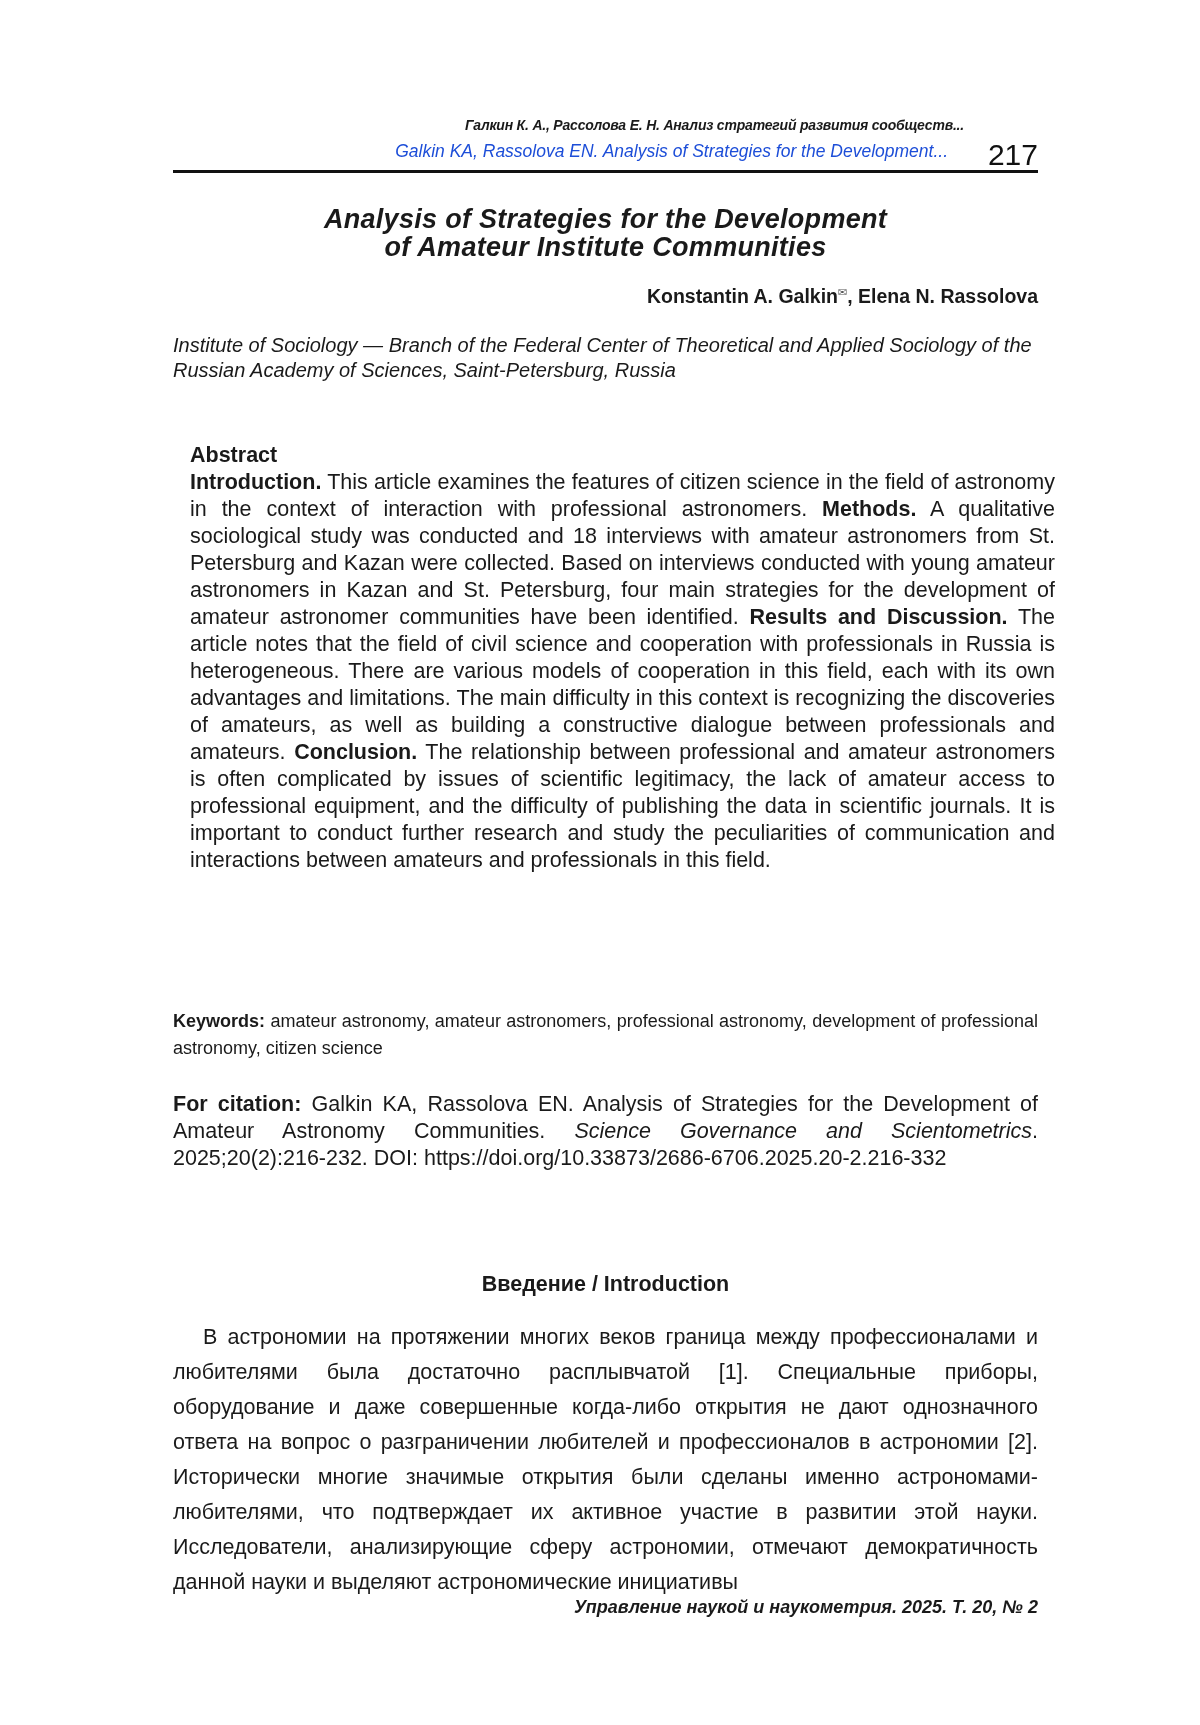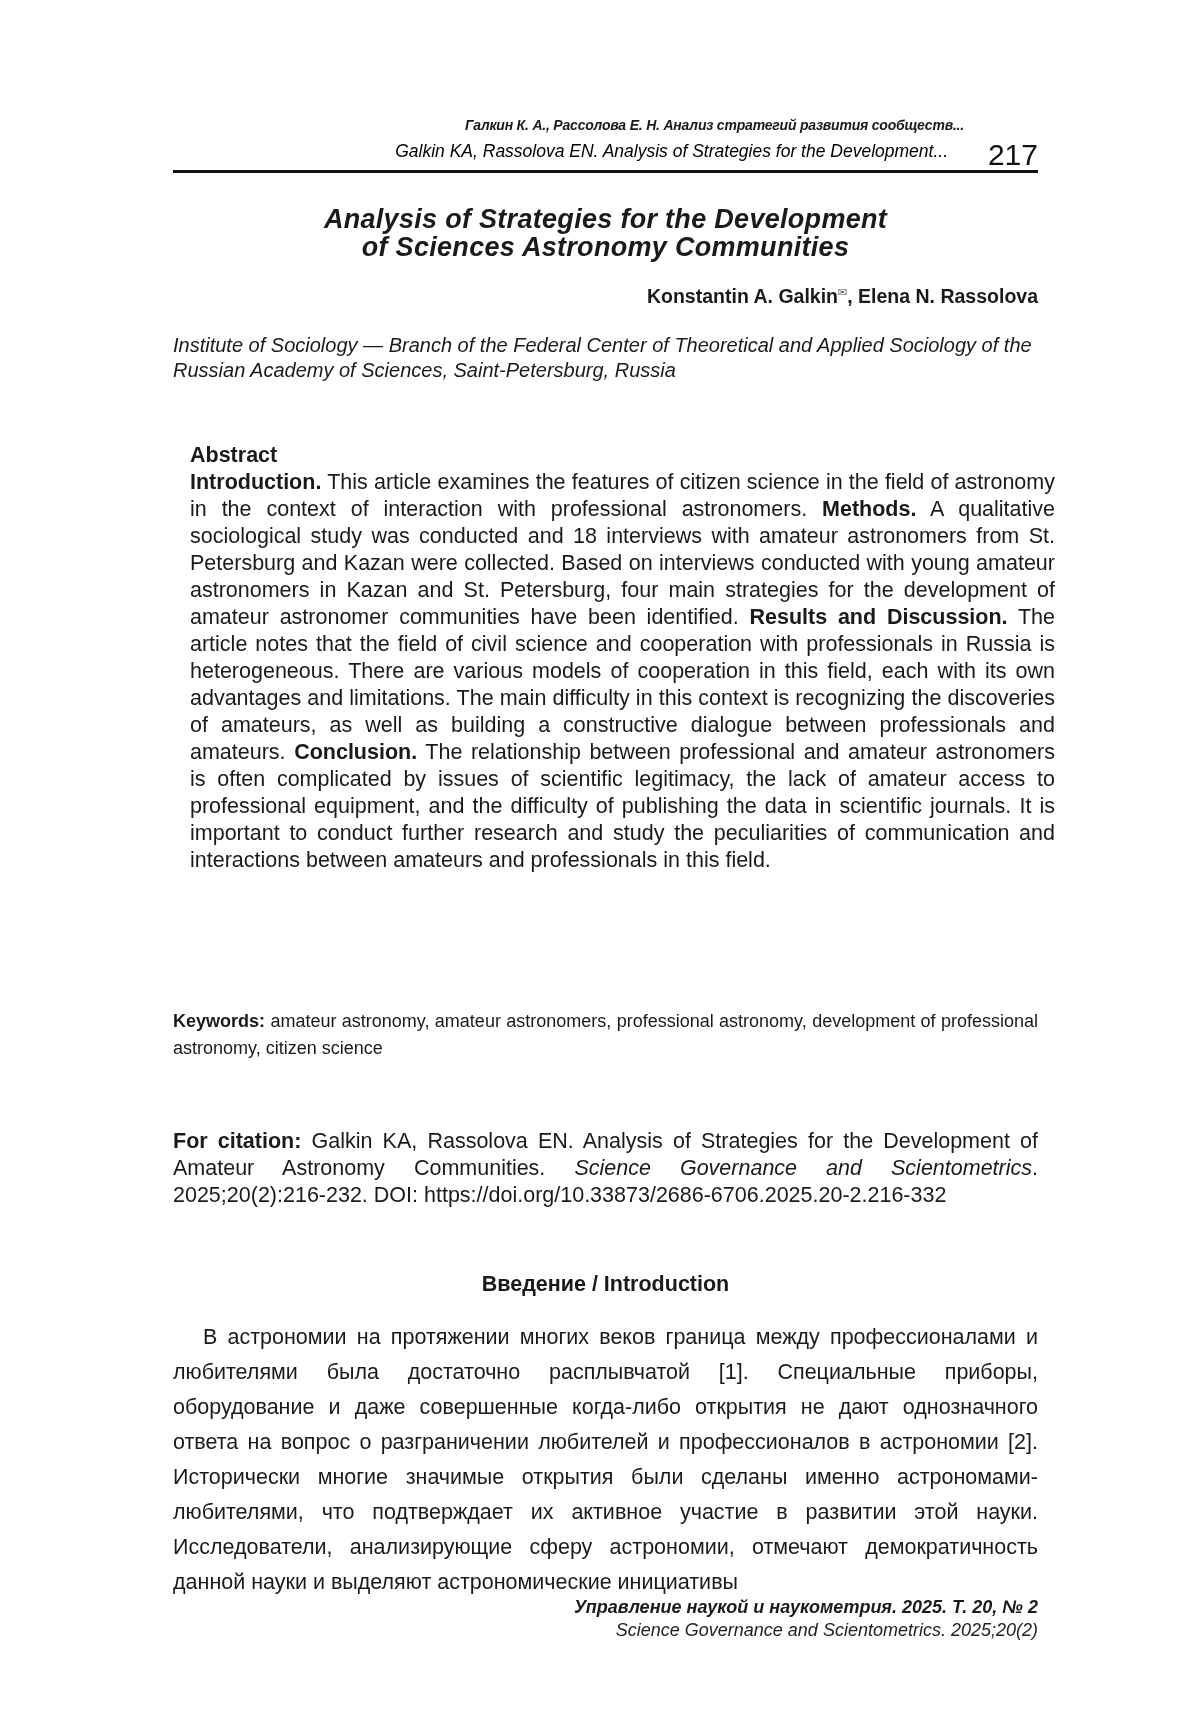--- a/index.html
+++ b/index.html
@@ -11,21 +11,21 @@
     .page { position: absolute; left: 173px; width: 865px; top: 0; }
 
     .running-head { position: absolute; top: 117px; left: 0; width: 865px; }
     .rh-ru {
       position: absolute; right: 74px; top: 0;
       font-weight: bold; font-style: italic; font-size: 14px; letter-spacing: -0.2px;
       white-space: nowrap;
     }
     .rh-en {
       position: absolute; right: 90px; top: 24px;
-      font-style: italic; font-size: 17.5px; white-space: nowrap; color: #000000;
+      font-style: italic; font-size: 17.5px; white-space: nowrap; color: #1d4ed8;
     }
     .page-num {
       position: absolute; right: 0; top: 21px;
       font-size: 30px; color: #111;
     }
     .head-rule {
       position: absolute; top: 170px; left: 0; width: 865px; height: 3px; background: #111;
     }
 
     .title {
@@ -50,21 +50,21 @@
     }
     .abstract b { font-weight: bold; }
     .abs-head { font-weight: bold; }
 
     .keywords {
       position: absolute; top: 1008px; left: 0; width: 865px;
       font-size: 18px; line-height: 27px; text-align: justify;
     }
     .citation {
       position: absolute; top: 1091px; left: 0; width: 865px;
-      font-size: 21.5px; line-height: 27px; text-align: justify; margin-top: 37px;
+      font-size: 21.5px; line-height: 27px; text-align: justify;
     }
     .citation i { font-style: italic; }
 
     .section-head {
       position: absolute; top: 1272px; left: 0; width: 865px; text-align: center;
       font-weight: bold; font-size: 21.5px;
     }
     .body-text {
       position: absolute; top: 1320px; left: 0; width: 865px;
       font-size: 21.5px; line-height: 35px; text-align: justify; text-indent: 30px;
@@ -81,21 +81,21 @@
 
   <div class="running-head">
     <div class="rh-ru">Галкин К. А., Рассолова Е. Н. Анализ стратегий развития сообществ...</div>
     <div class="rh-en">Galkin KA, Rassolova EN. Analysis of Strategies for the Development...</div>
     <div class="page-num">217</div>
   </div>
   <div class="head-rule"></div>
 
   <h1 class="title" style="margin:0;font-style:italic;">
     <span>Analysis of Strategies for the Development</span><br>
-    <span>of Sciences Astronomy Communities</span>
+    <span>of Amateur Institute Communities</span>
   </h1>
 
   <div class="authors">
     <span>Konstantin A. Galkin</span><span class="mail-sup">✉</span><span>, </span><span>Elena N. Rassolova</span>
   </div>
 
   <div class="affil">
     <div>Institute of Sociology — Branch of the Federal Center of Theoretical and Applied Sociology of the Russian Academy of Sciences, Saint-Petersburg, Russia</div>
   </div>
 
@@ -107,15 +107,14 @@
   <div class="keywords"><b>Keywords:</b><span> amateur astronomy, amateur astronomers, professional astronomy, development of professional astronomy, citizen science</span></div>
 
   <div class="citation"><b>For citation:</b><span> Galkin KA, Rassolova EN. Analysis of Strategies for the Development of Amateur Astronomy Communities. </span><i>Science Governance and Scientometrics</i><span>. 2025;20(2):216-232. DOI: https://doi.org/10.33873/2686-6706.2025.20-2.216-332</span></div>
 
   <h2 class="section-head" style="margin:0;">Введение / Introduction</h2>
 
   <p class="body-text" style="margin:0;">В астрономии на протяжении многих веков граница между профессионалами и любителями была достаточно расплывчатой [1]. Специальные приборы, оборудование и даже совершенные когда-либо открытия не дают однозначного ответа на вопрос о разграничении любителей и профессионалов в астрономии [2]. Исторически многие значимые открытия были сделаны именно астрономами-любителями, что подтверждает их активное участие в развитии этой науки. Исследователи, анализирующие сферу астрономии, отмечают демократичность данной науки и выделяют астрономические инициативы</p>
 
   <div class="footer">
     <div class="foot-ru">Управление наукой и наукометрия. 2025. Т. 20, № 2</div>
-    <div class="foot-en">Science Governance and Scientometrics. 2025;20(2)</div>
   </div>
 </div>
 
 </body></html>

